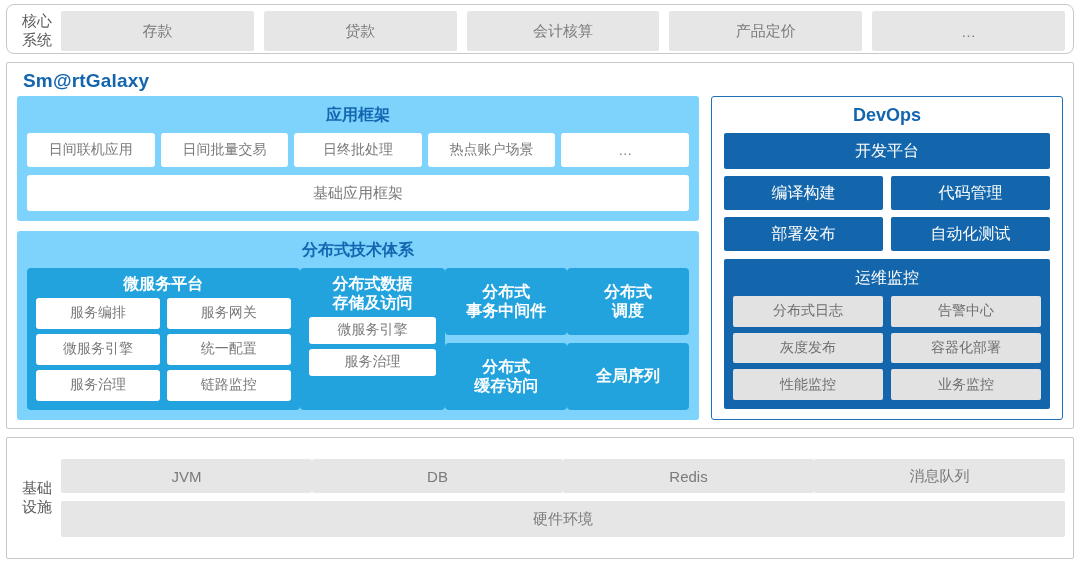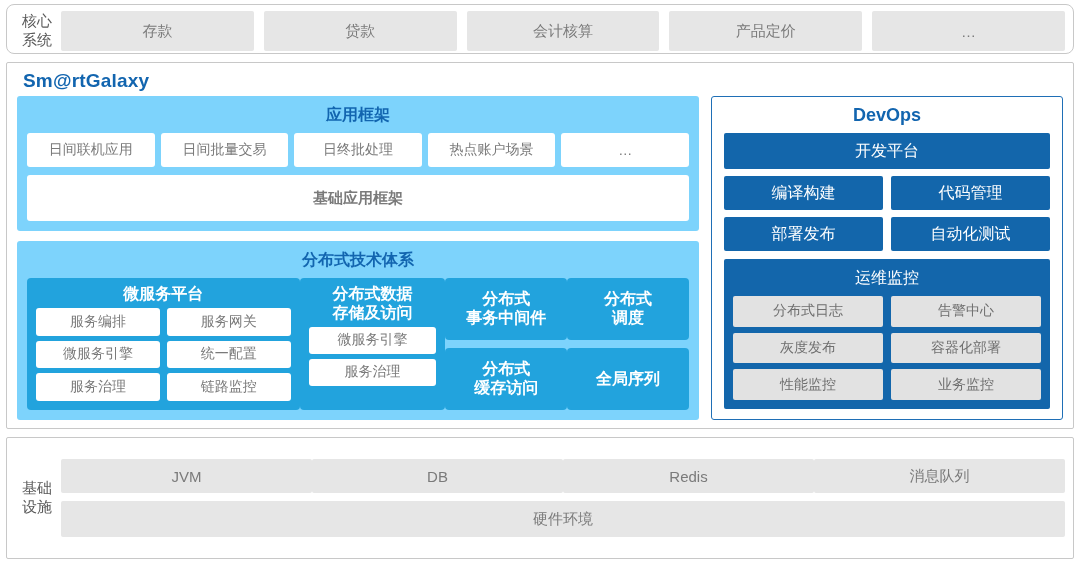--- a/index.html
+++ b/index.html
@@ -134,23 +134,22 @@
     padding: 1px 0 7px 0;
   }
   .app-chip-row {
     display: flex;
     gap: 6px;
     height: 34px;
   }
   .app-chip-row .wchip { flex: 1; }
   .app-base {
     margin-top: 8px;
-    height: 46px;
+    height: 36px;
     font-size: 15px;
-    font-weight: bold;
   }
 
   
   .dist-panel { flex: 1 1 auto; min-height: 0; }
   .dist-grid {
     display: flex;
     flex: 1 1 auto;
     min-height: 0;
     justify-content: flex-end;
   }

